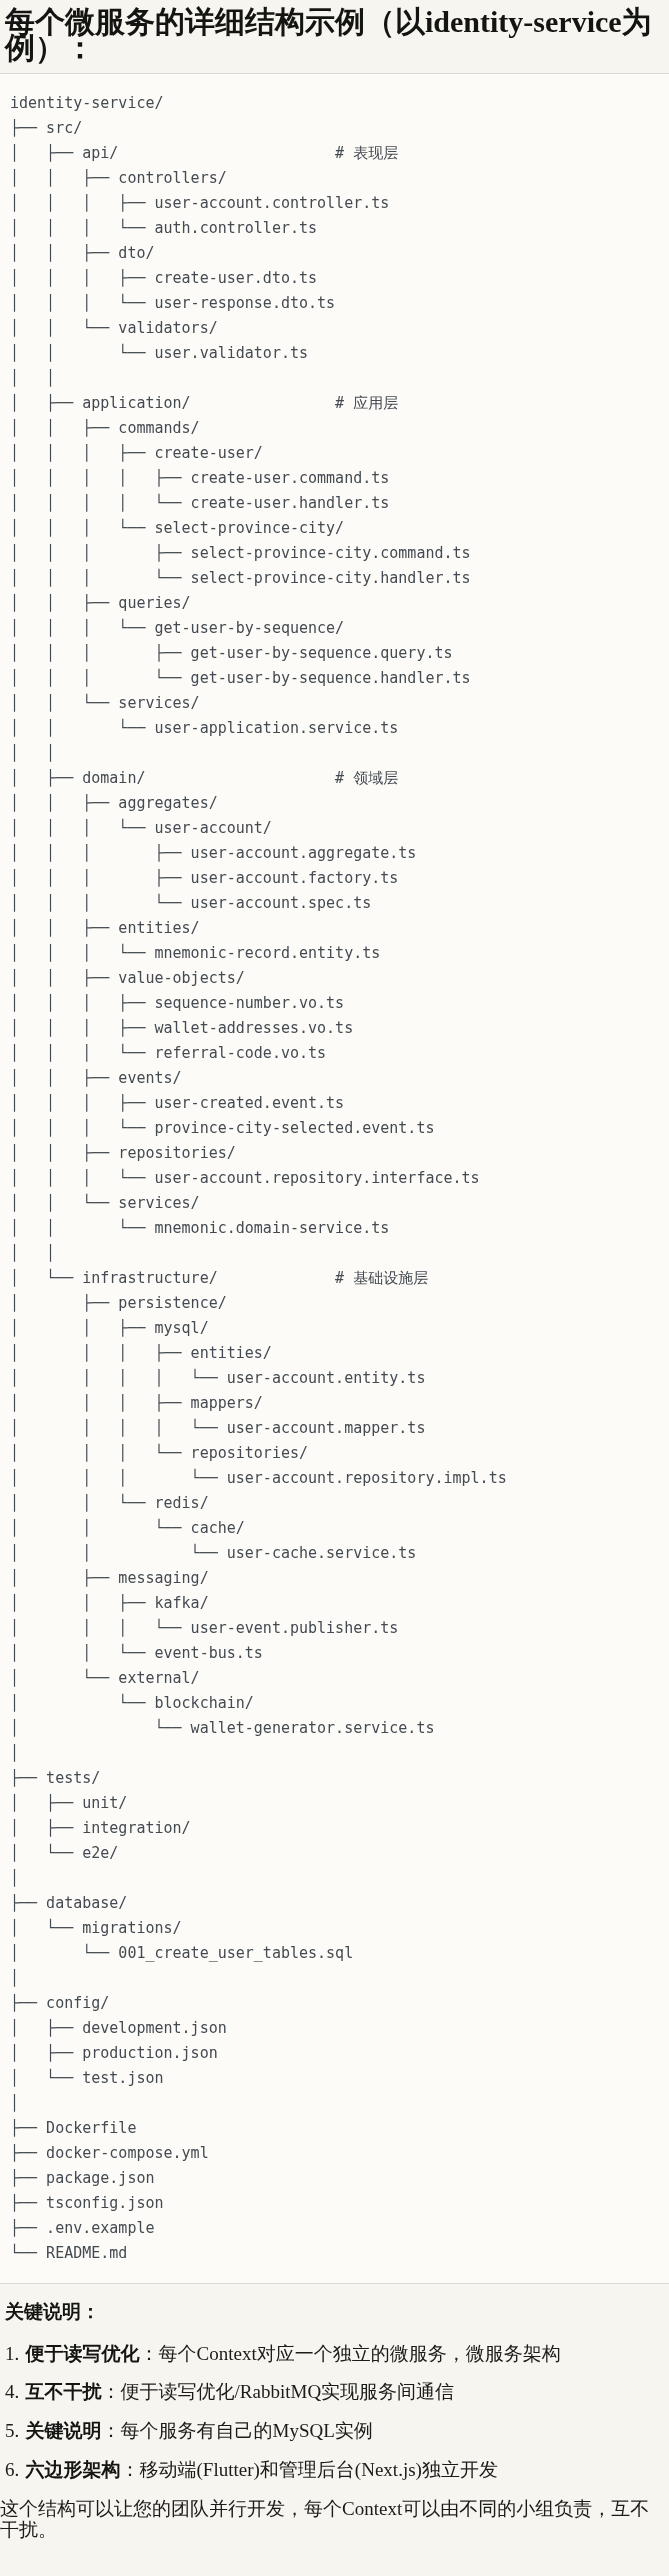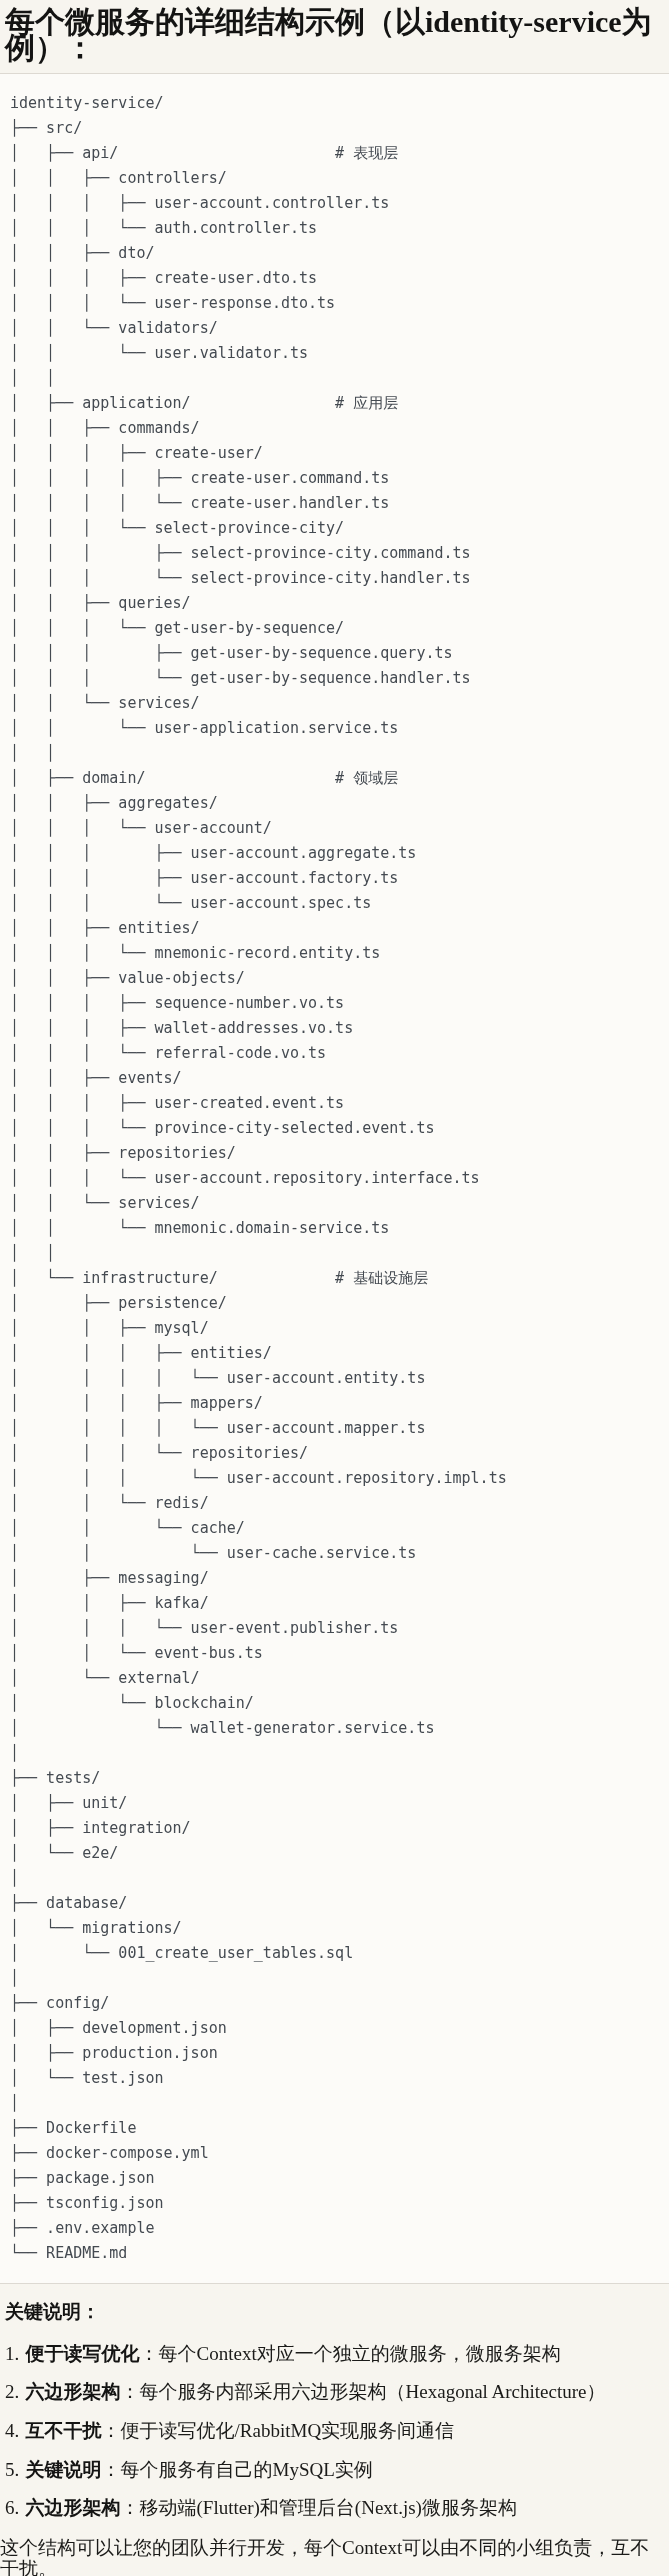--- a/index.html
+++ b/index.html
@@ -160,24 +160,23 @@
 ├── tsconfig.json
 ├── .env.example
 └── README.md</pre>
 </div>
 
 <div class="notes">
   <h2 class="notes-heading">关键说明：</h2>
 
   <div class="note-item"><span class="num">1.</span><span class="term">便于读写优化</span><span class="desc">：每个Context对应一个独立的微服务，微服务架构</span></div>
 
-  <div class="note-item"><span class="num">2.</span><span class="term">六边形架构</span><span class="desc">：每个服务内部采用六边形架构（Hexagonal Architecture）</span></div>
 
 
   <div class="note-item"><span class="num">4.</span><span class="term">互不干扰</span><span class="desc">：便于读写优化/RabbitMQ实现服务间通信</span></div>
 
   <div class="note-item"><span class="num">5.</span><span class="term">关键说明</span><span class="desc">：每个服务有自己的MySQL实例</span></div>
 
-  <div class="note-item"><span class="num">6.</span><span class="term">六边形架构</span><span class="desc">：移动端(Flutter)和管理后台(Next.js)微服务架构</span></div>
+  <div class="note-item"><span class="num">6.</span><span class="term">六边形架构</span><span class="desc">：移动端(Flutter)和管理后台(Next.js)独立开发</span></div>
 
   <p class="notes-footer">这个结构可以让您的团队并行开发，每个Context可以由不同的小组负责，互不干扰。</p>
 </div>
 
 
 </body></html>

